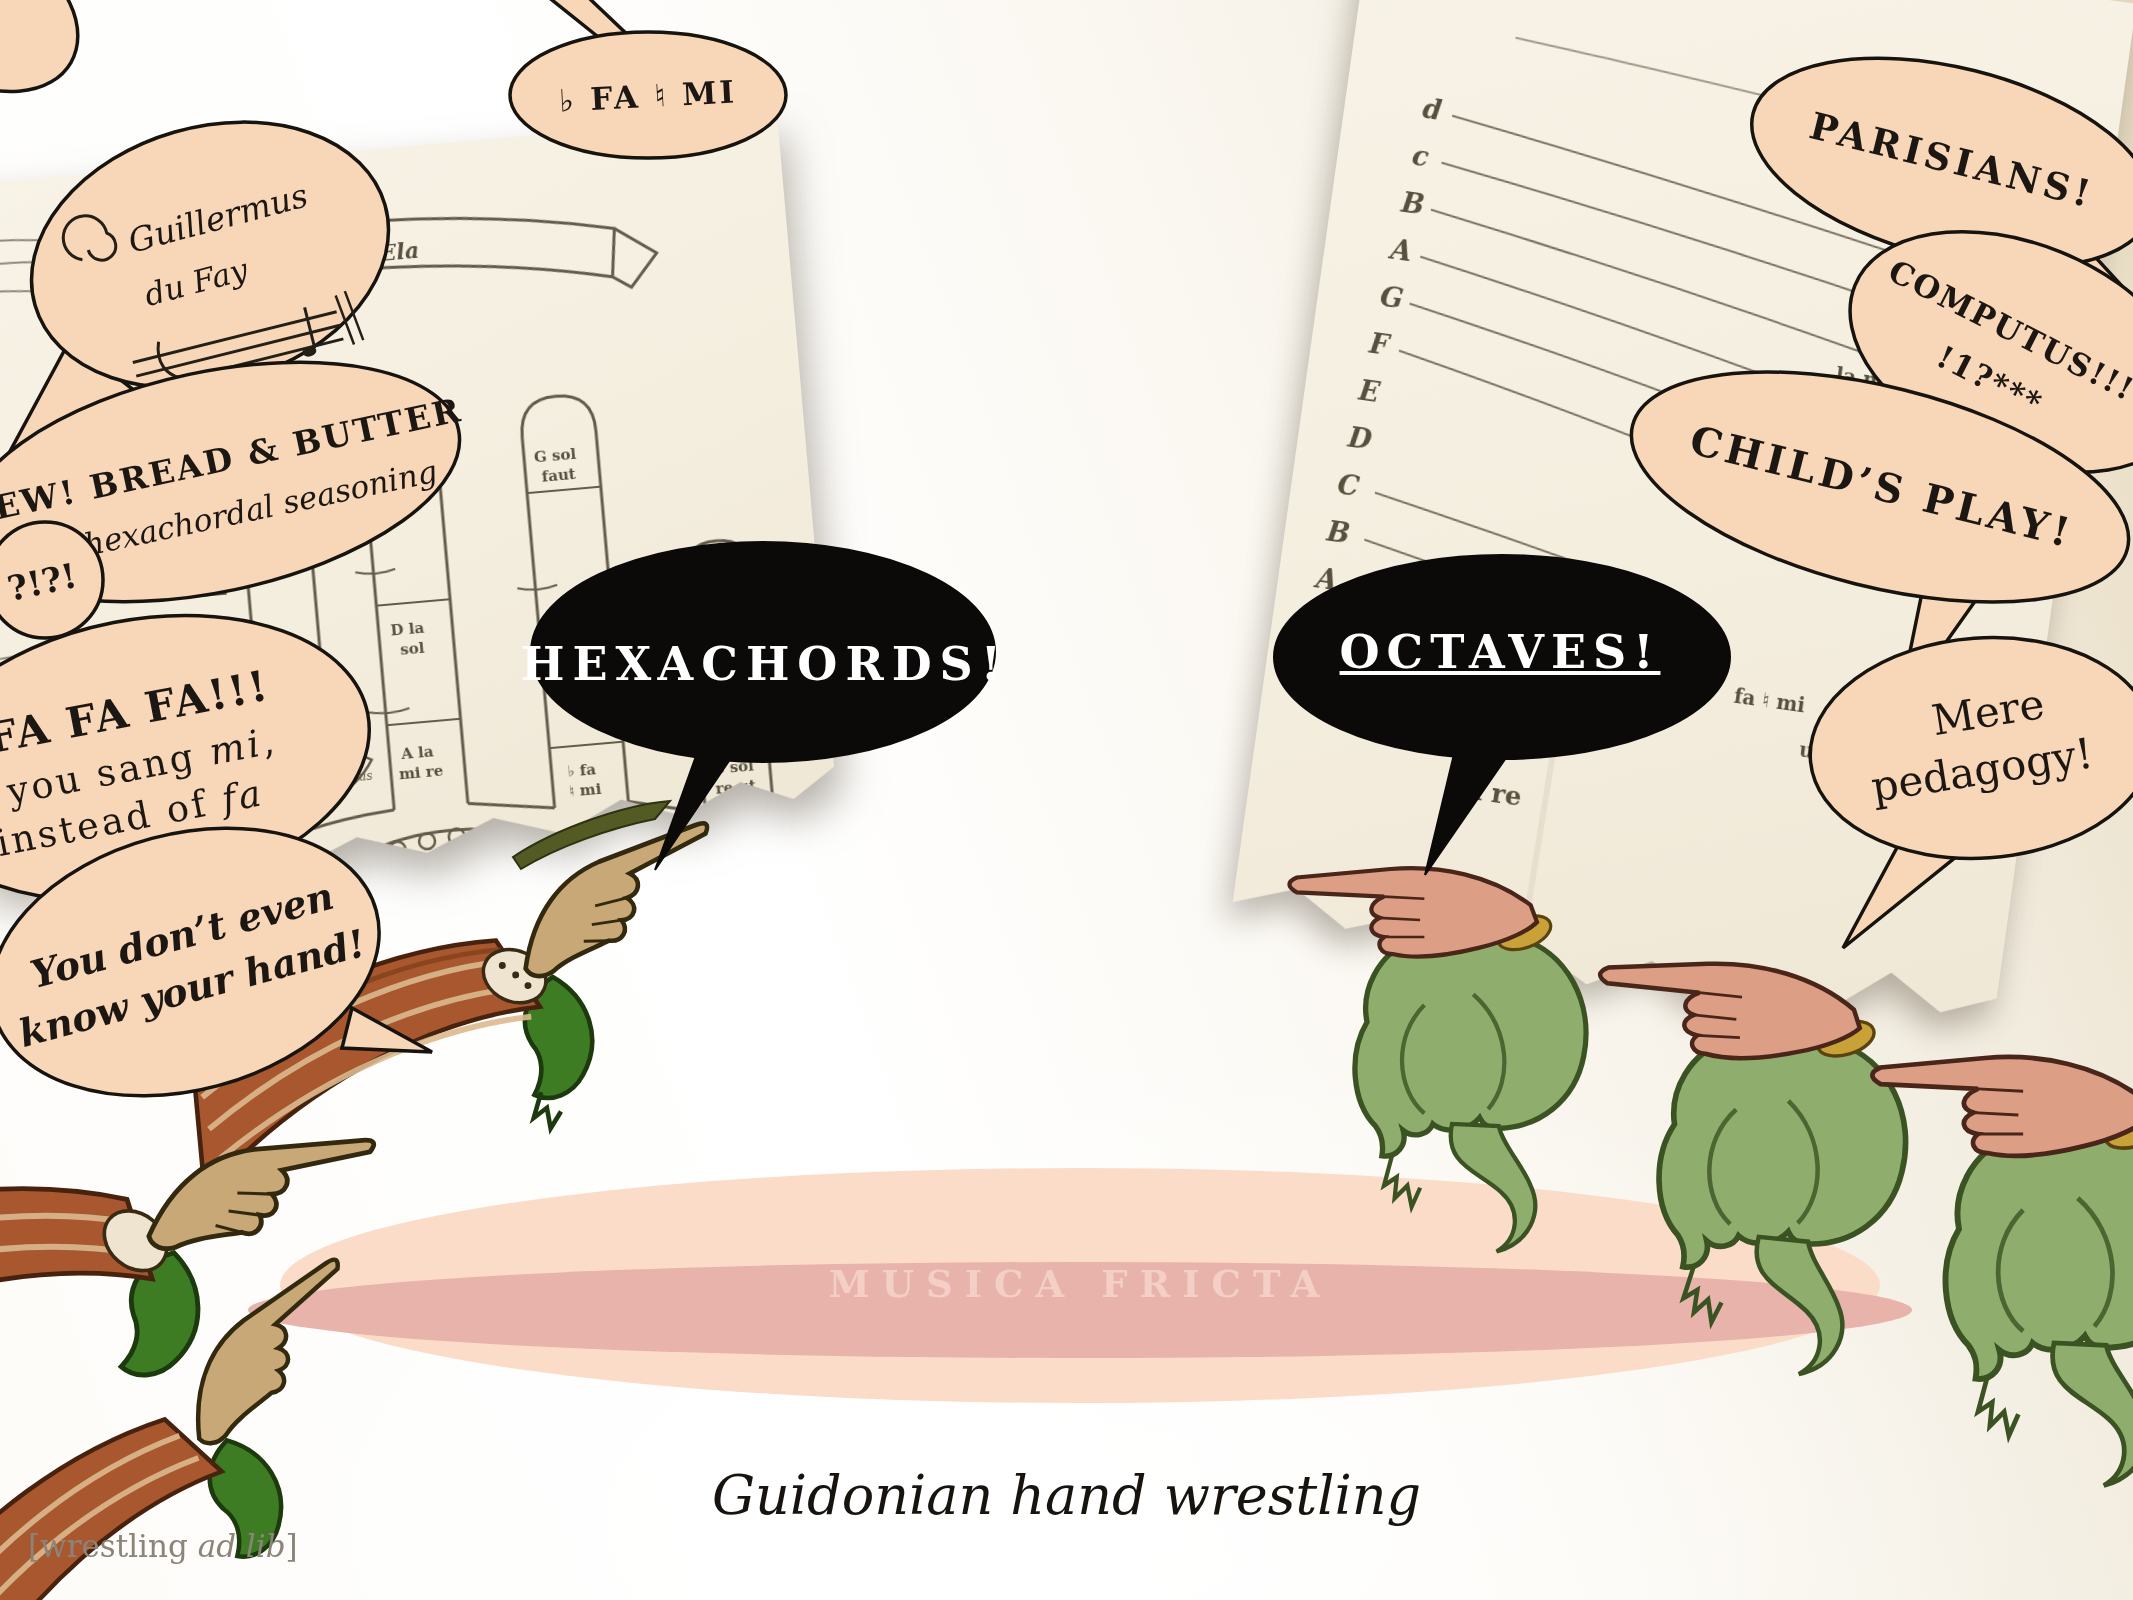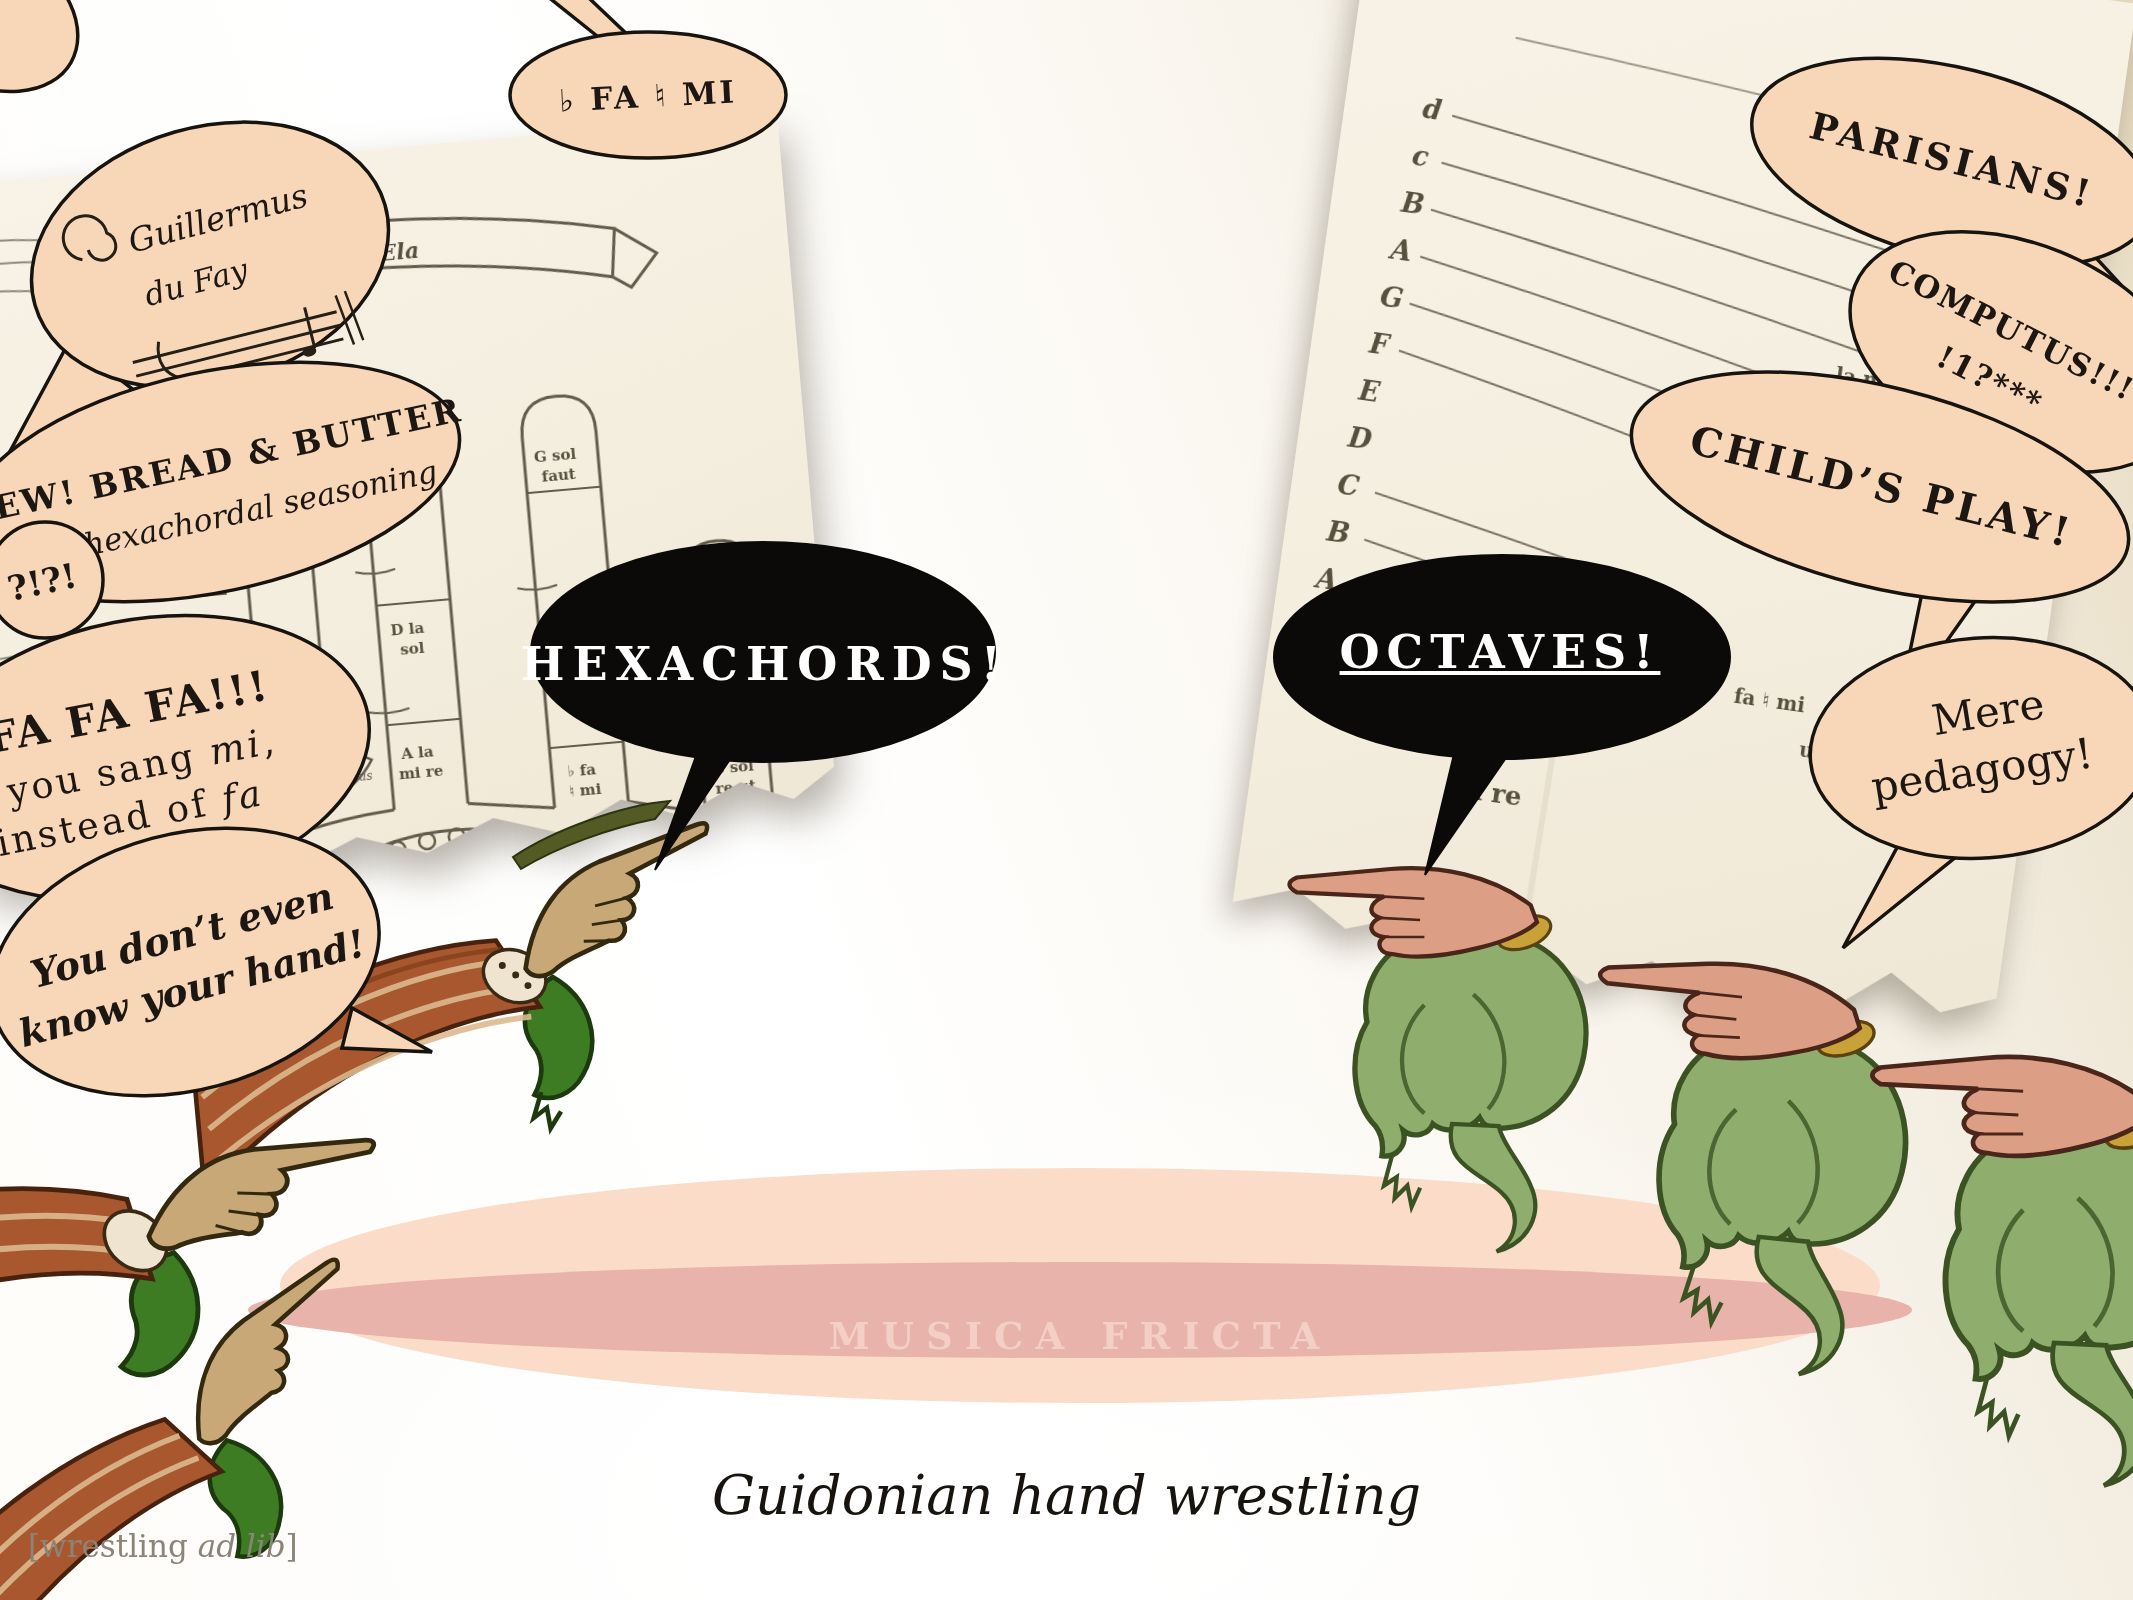--- a/index.html
+++ b/index.html
@@ -14,21 +14,21 @@
   .w{color:#ffffff;}
   svg.bub{position:absolute;overflow:visible;}
   .peach{fill:var(--bubble);stroke:var(--outline);stroke-width:3.5;}
   .blackb{fill:var(--black);stroke:var(--black);stroke-width:2;}
   .pg{position:absolute;}
   .pgin{width:100%;height:100%;background:linear-gradient(160deg,#f8f3e7 0%,#f4eedf 55%,#efe7d5 100%);}
   .ms text{font-family:"DejaVu Serif","DejaVu Sans",serif;font-weight:bold;fill:#57503e;}
   .ms .ln{stroke:#635c4c;fill:none;}
   .ms .cur{font-weight:normal;font-style:italic;fill:#6b6352;}
   .floor{position:absolute;border-radius:50%;background:var(--floor);}
-  .band{position:absolute;border-radius:50%;background:var(--band);display:flex;align-items:flex-end;justify-content:center;}
+  .band{position:absolute;border-radius:50%;background:var(--band);display:flex;align-items:flex-start;justify-content:center;}
 </style>
 </head>
 <body>
 
 <div id="canvas">
 
   <div class="pg" style="left:-50px;top:150px;width:860px;height:720px;transform:rotate(-5deg);filter:drop-shadow(6px 22px 20px rgba(105,96,80,.5));">
     <div class="pgin" style="clip-path:polygon(0 0,100% 0,100% 91%,95% 95%,89% 92%,82% 96%,75% 93%,68% 97%,60% 94%,52% 98%,44% 95%,36% 99%,28% 96%,20% 98%,12% 95%,5% 98%,0 96%);">
       <svg class="ms" width="860" height="720" viewBox="0 0 860 720">
 

